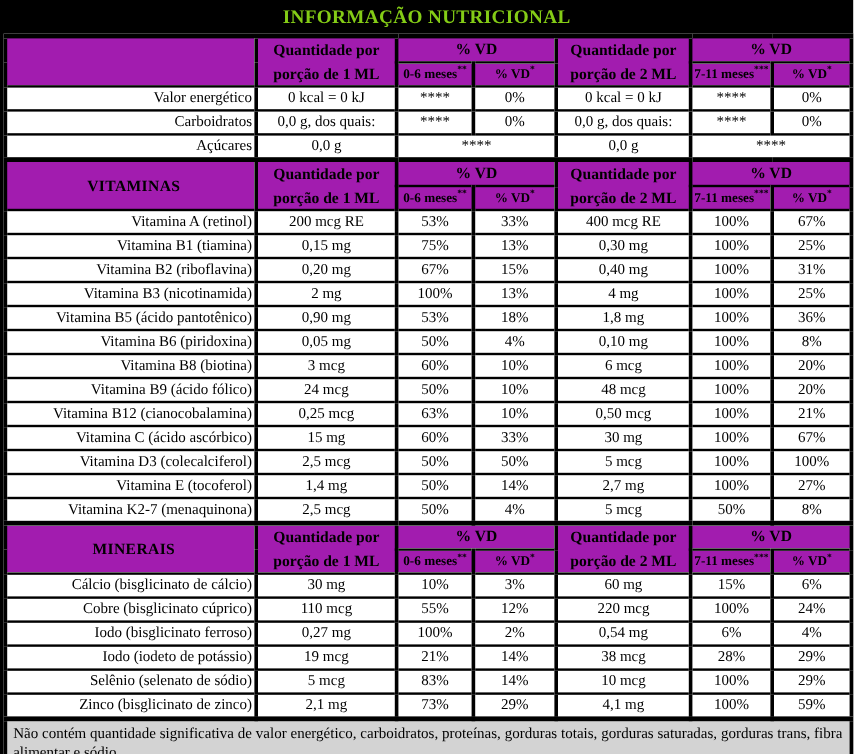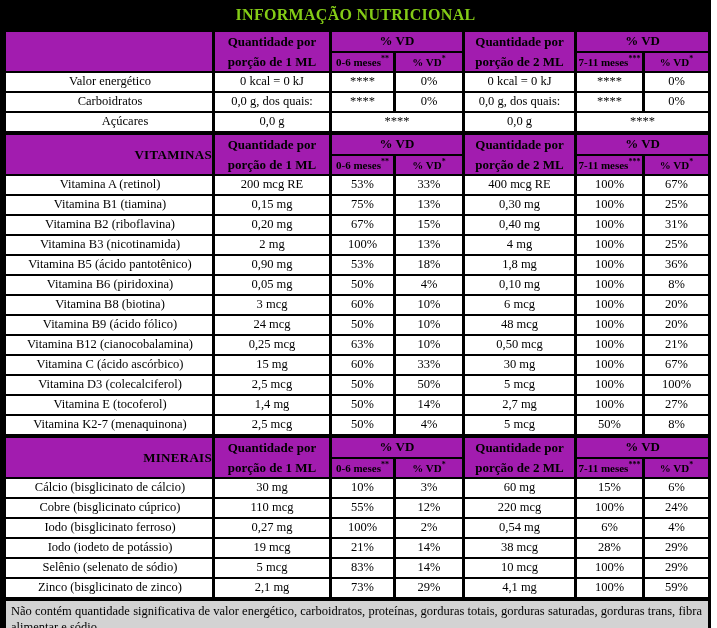--- a/index.html
+++ b/index.html
@@ -39,41 +39,41 @@
   th {
     background: #a21caf;
     font-weight: bold;
     text-align: center;
   }
   
   tr.h1 th { font-size: 13px; height: 21px; line-height: 1.2; }
   tr.h2 th { font-size: 11px; height: 20px; white-space: nowrap; }
   tbody.sec-head tr.h1 th { border-top-width: 4px; }
   th.seclbl {
-    text-align: right;
+    text-align: center;
     font-size: 15px;
     padding-left: 5px;
     letter-spacing: 0.3px;
   }
   th.qty .l { display: block; line-height: 1.5; }
   sup {
     font-size: 8px;
     font-weight: bold;
     vertical-align: super;
     line-height: 0;
   }
   
   td {
     font-size: 12.5px;
     height: 17px;
     line-height: 15px;
     white-space: nowrap;
     background: #fff;
   }
-  td.name { text-align: center; padding: 1px 2px 2px 4px; }
+  td.name { text-align: right; padding: 1px 2px 2px 4px; }
   td.name.indent { padding-left: 34px; }
   td.val { text-align: center; padding: 1px 2px 2px; }
   
   td.note {
     border-top-width: 4px;
     background: #d3d3d3;
     font-size: 12.5px;
     line-height: 1.3;
     height: auto;
     white-space: normal;

